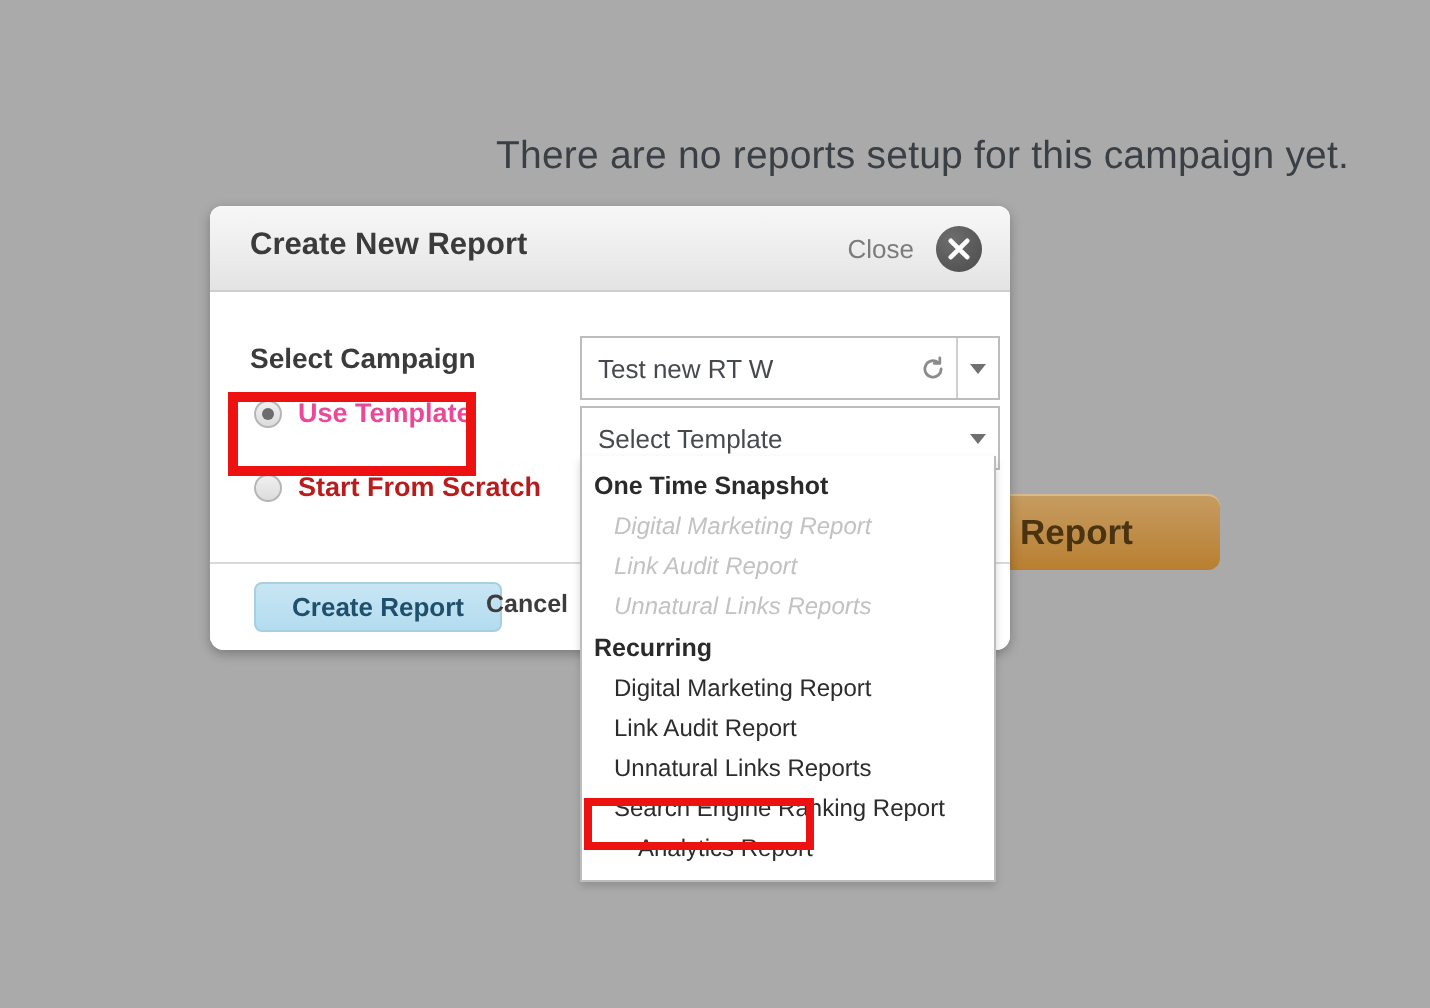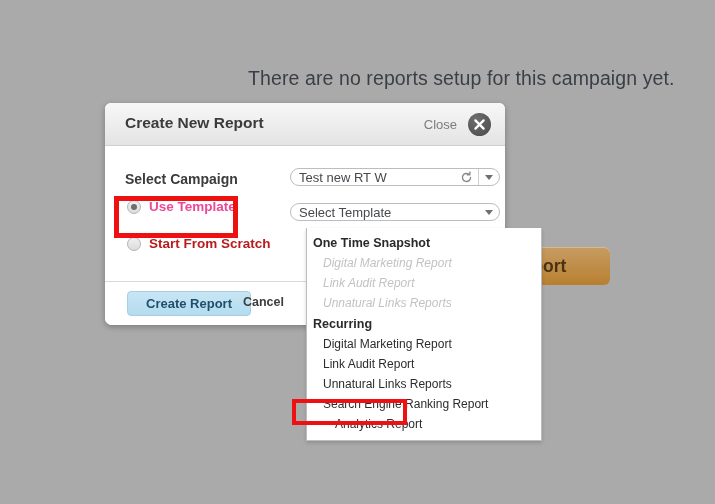--- a/index.html
+++ b/index.html
@@ -143,25 +143,25 @@
     top: 3px;
     width: 6px;
     height: 6px;
     border-radius: 50%;
     background: #6d6d6d;
   }
 
   
   .select-box {
     position: absolute;
-    height: 18px;
+    height: 32px;
     box-sizing: border-box;
     background: #ffffff;
     border: 1px solid #bdbdbd;
-    border-radius: 12px;
+    border-radius: 0;
     font-size: 13px;
     color: #46494d;
     display: flex;
     align-items: center;
   }
   #campaign-select { left: 185px; top: 22px; width: 210px; }
   #template-select { left: 185px; top: 57px; width: 210px; }
   .select-value {
     padding-left: 8px;
     flex: 1;
@@ -213,23 +213,23 @@
     left: 138px;
     top: 13px;
     font-size: 12.5px;
     font-weight: bold;
     color: #3d3d3d;
   }
 
   
   #template-dropdown {
     position: absolute;
-    left: 306px;
+    left: 290px;
     top: 228px;
-    width: 236px;
+    width: 208px;
     background: #ffffff;
     border: 1px solid #bdbdbd;
     border-top: none;
     box-shadow: 0 2px 4px rgba(0,0,0,0.16);
     z-index: 40;
     padding: 4px 0 6px 0;
     box-sizing: border-box;
   }
   .dd-group {
     font-size: 12.5px;

